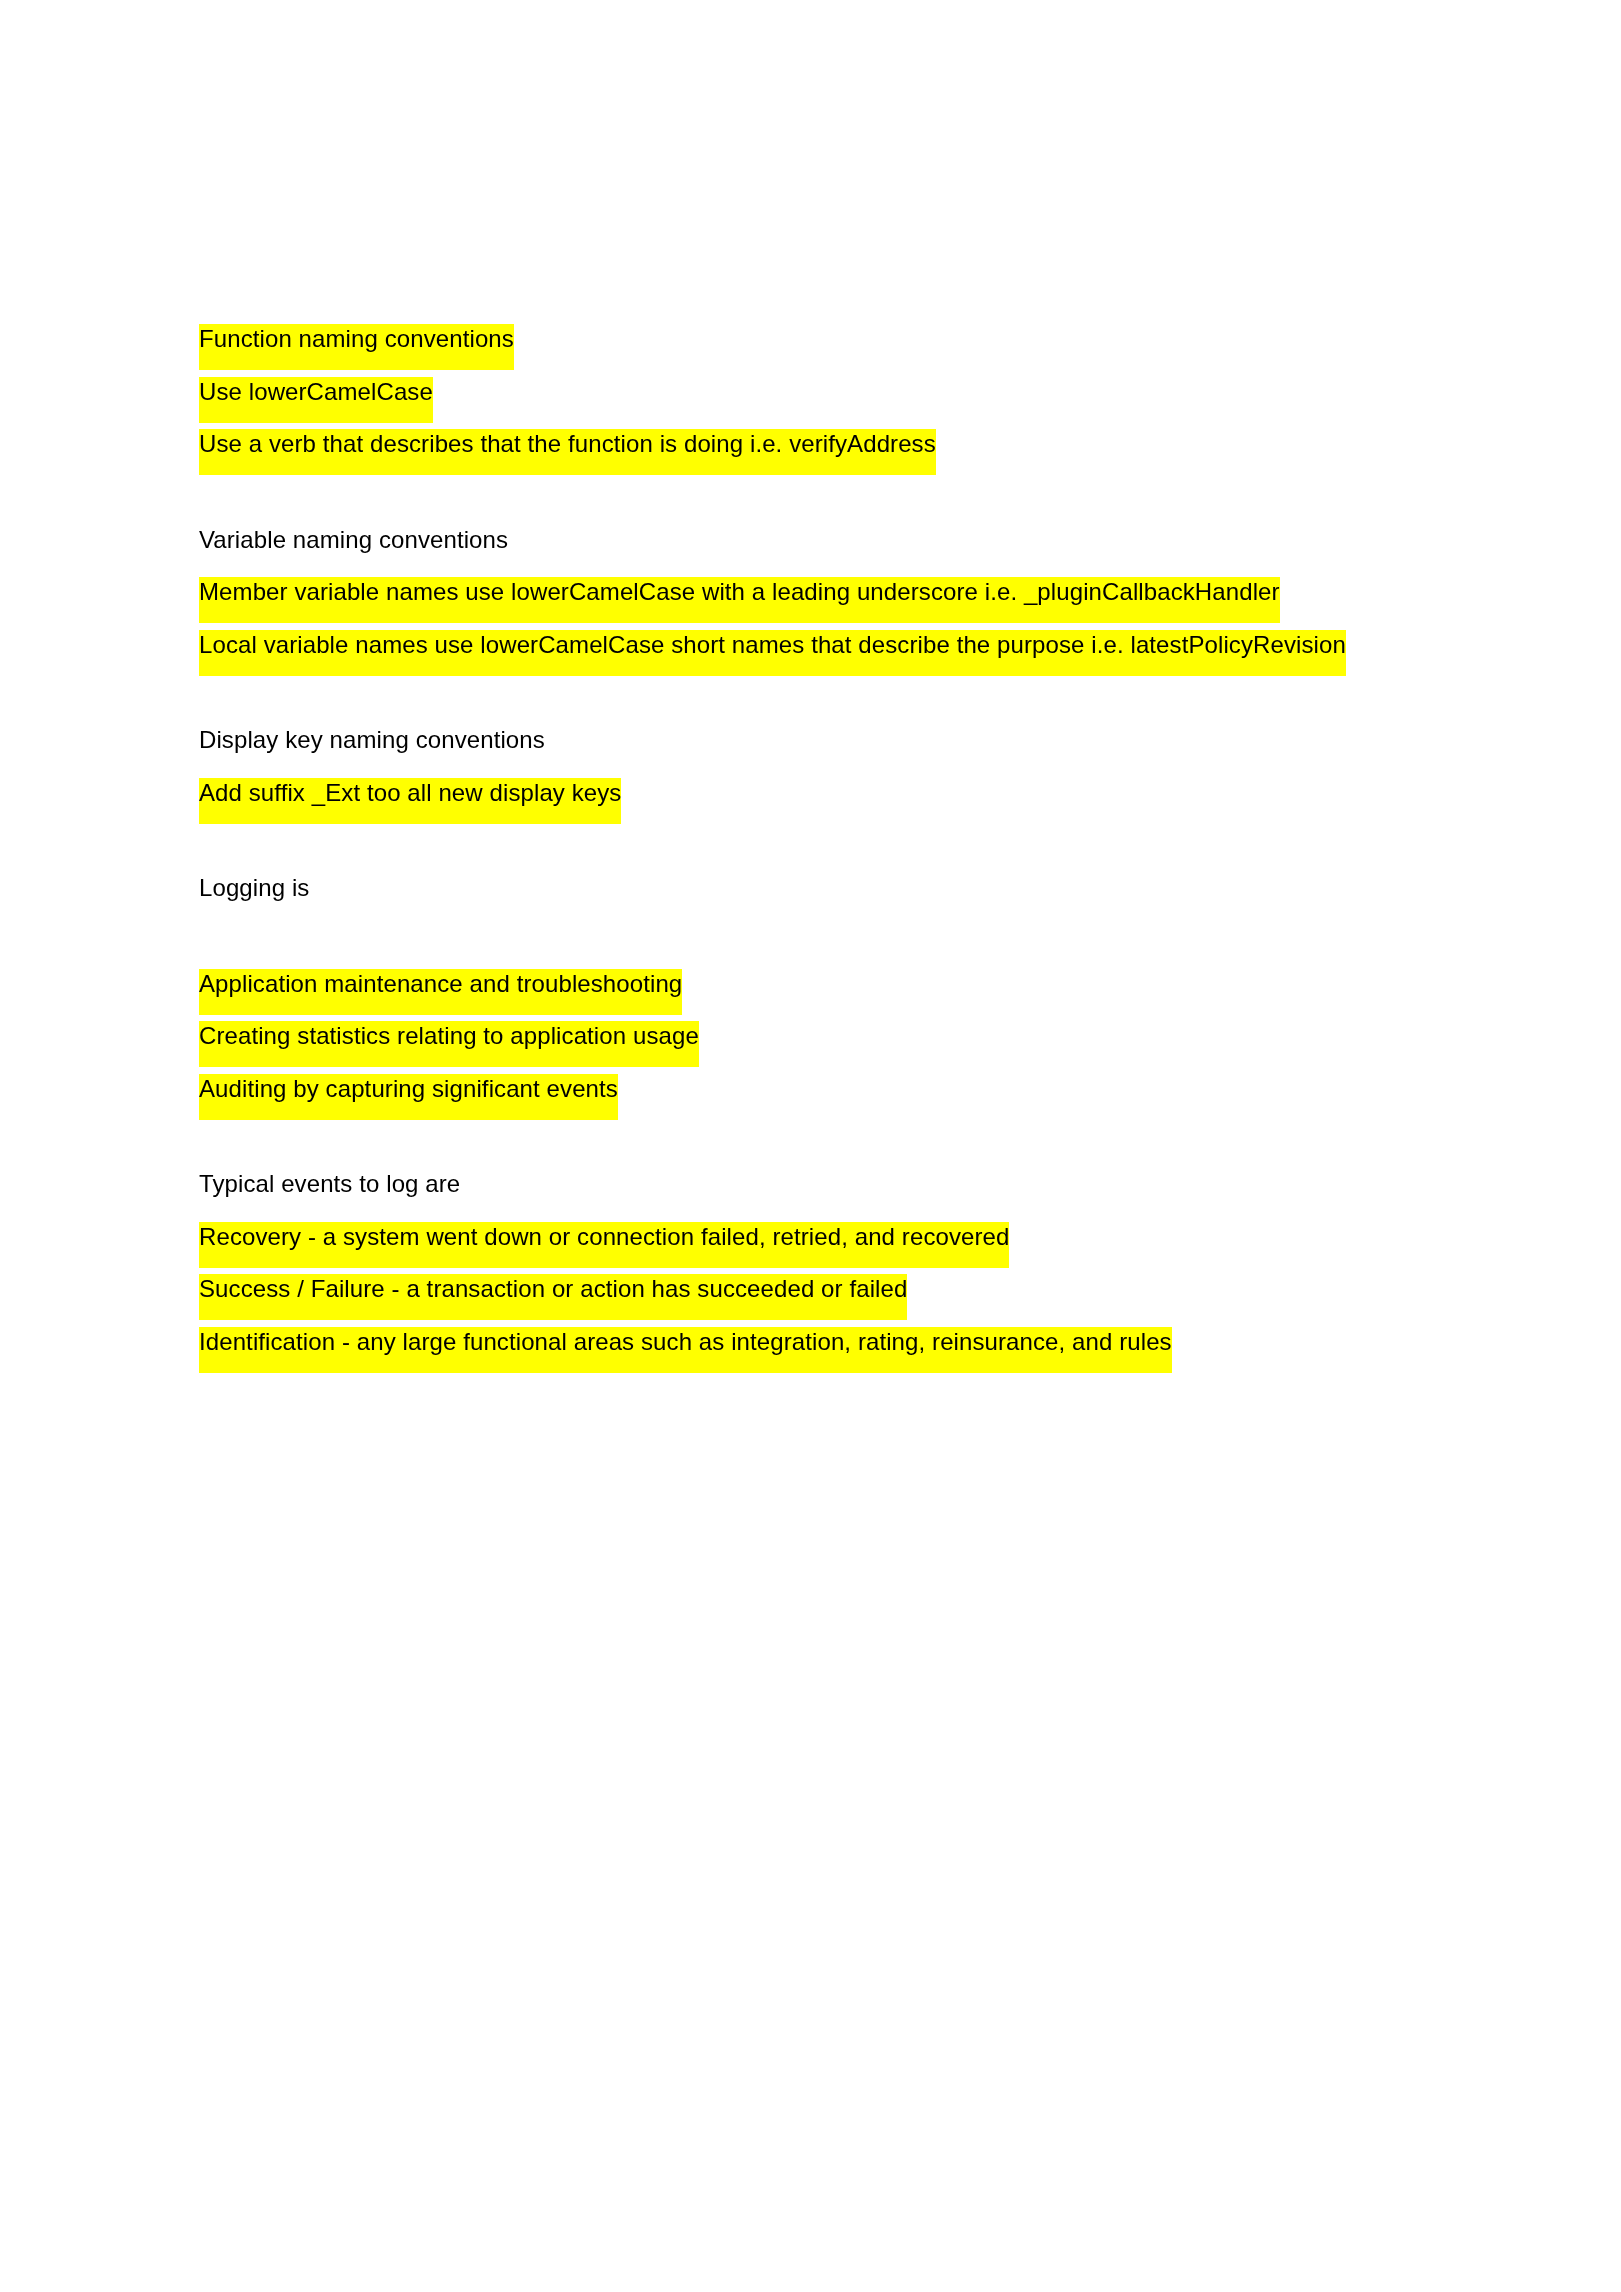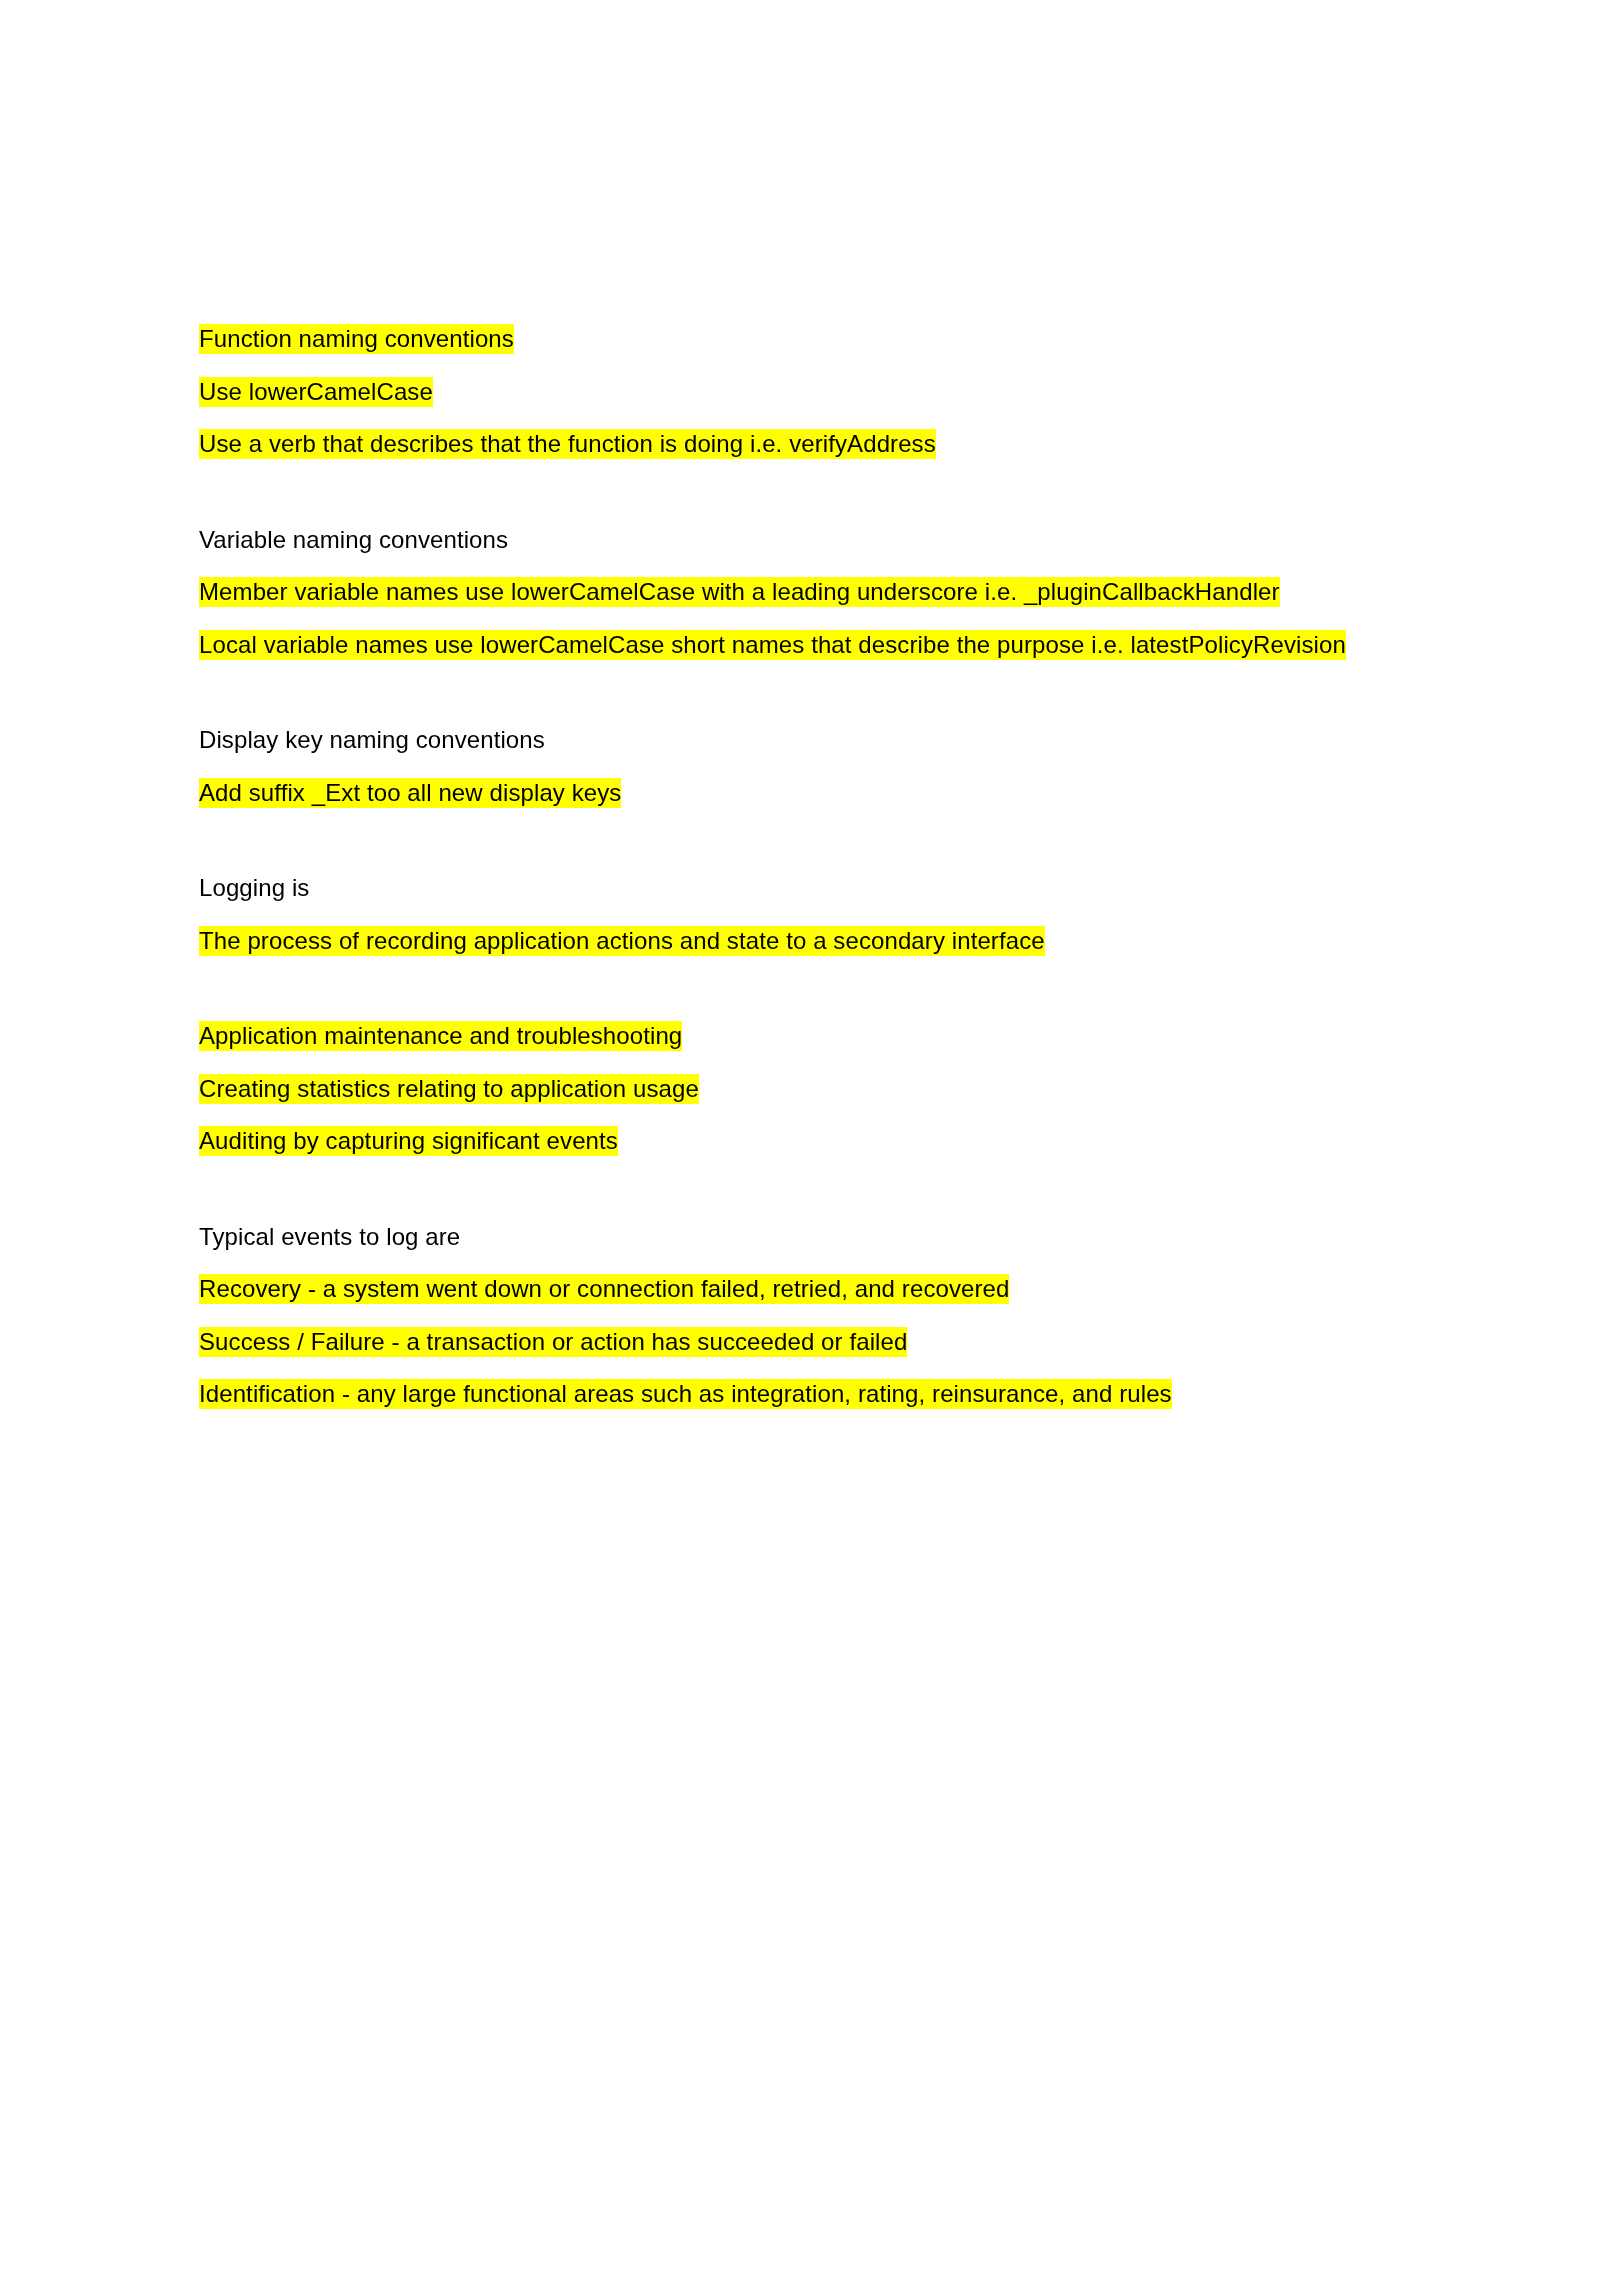--- a/index.html
+++ b/index.html
@@ -27,21 +27,21 @@
   .para {
     font-size: 24px;
     line-height: 1.33;
     margin: 0 0 20.6px 0;
     letter-spacing: 0.1px;
   }
   .para .txt {
     display: inline;
     box-decoration-break: clone;
     -webkit-box-decoration-break: clone;
-    padding: 1px 0 2px 0;
+    padding: 1px 0 18px 0;
   }
   .para.hl .txt {
     background-color: #ffff00;
   }
   .para.plain .txt {
     background-color: transparent;
   }
   .spacer {
     height: 43px;
   }
@@ -66,21 +66,20 @@
         <p class="para hl"><span class="txt">Local variable names use lowerCamelCase short names that describe the purpose i.e. latestPolicyRevision</span></p>
       </div>
       <div class="spacer"></div>
       <div class="block">
         <p class="para plain"><span class="txt">Display key naming conventions</span></p>
         <p class="para hl"><span class="txt">Add suffix _Ext too all new display keys</span></p>
       </div>
       <div class="spacer"></div>
       <div class="block">
         <p class="para plain"><span class="txt">Logging is</span></p>
-        <p class="para hl"><span class="txt">The process of recording application actions and state to a secondary interface</span></p>
       </div>
       <div class="spacer"></div>
       <div class="block">
         <p class="para hl"><span class="txt">Application maintenance and troubleshooting</span></p>
         <p class="para hl"><span class="txt">Creating statistics relating to application usage</span></p>
         <p class="para hl"><span class="txt">Auditing by capturing significant events</span></p>
       </div>
       <div class="spacer"></div>
       <div class="block">
         <p class="para plain"><span class="txt">Typical events to log are</span></p>

